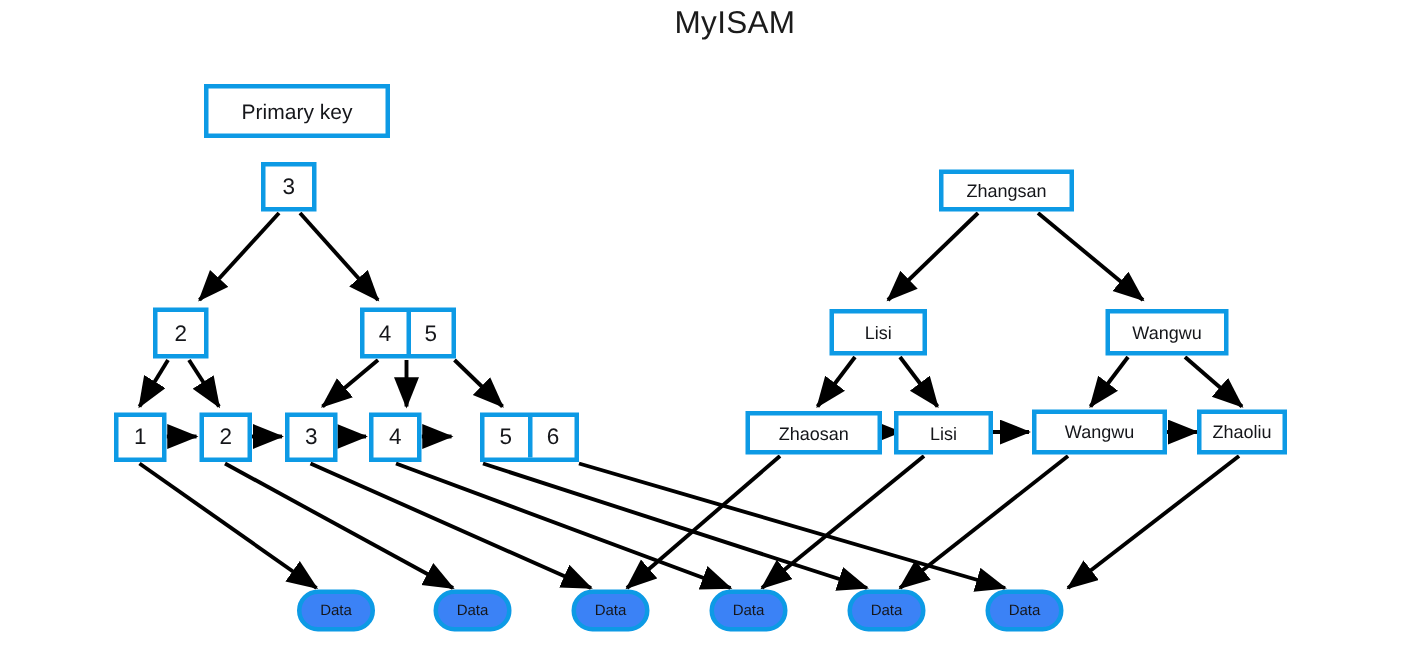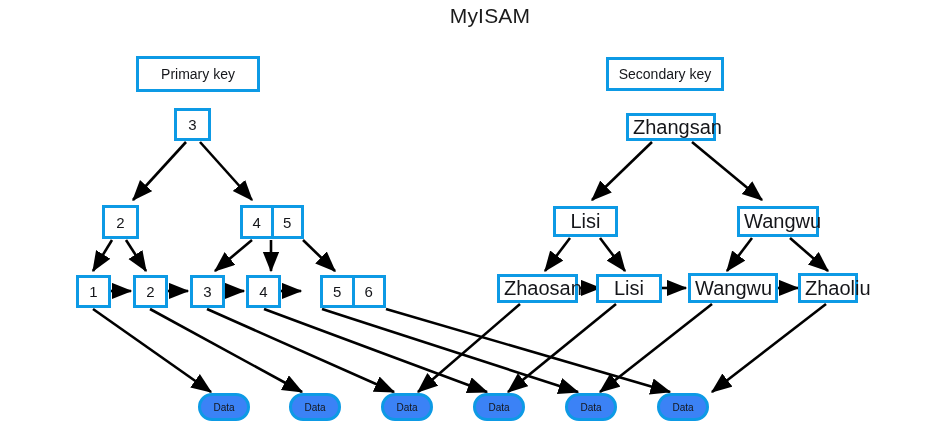--- a/index.html
+++ b/index.html
@@ -63,21 +63,21 @@
     font-size: 14px;
     color: #15161a;
     white-space: nowrap;
     padding: 0 4px;
   }
   .cell + .cell {
     border-left: 3px solid #0d9ae5;
   }
   .node.header .cell { font-size: 14px; }
   .node.num .cell { font-size: 15px; }
-  .node.name .cell { font-size: 20px; }
+  .node.name .cell { font-size: 12px; }
   .data-node {
     position: absolute;
     box-sizing: border-box;
     border: 3px solid #0d9ae5;
     background: #3b82f6;
     border-radius: 16px;
     display: flex;
     align-items: center;
     justify-content: center;
     font-size: 10px;
@@ -171,37 +171,34 @@
     <div class="cell">3</div>
   </div>
   <div class="node num" style="left:246px; top:275px; width:35px; height:33px;">
     <div class="cell">4</div>
   </div>
   <div class="node num" style="left:320px; top:275px; width:66px; height:33px;">
     <div class="cell">5</div>
     <div class="cell">6</div>
   </div>
 
-  <div class="node header" style="left:606px; top:57px; width:118px; height:34px;">
-    <div class="cell">Secondary key</div>
-  </div>
 
   <div class="node name" style="left:626px; top:113px; width:90px; height:28px;">
     <div class="cell">Zhangsan</div>
   </div>
 
   <div class="node name" style="left:553px; top:206px; width:65px; height:31px;">
     <div class="cell">Lisi</div>
   </div>
 
   <div class="node name" style="left:737px; top:206px; width:82px; height:31px;">
     <div class="cell">Wangwu</div>
   </div>
 
-  <div class="node name" style="left:497px; top:274px; width:81px; height:29px;align-items:flex-end;">
+  <div class="node name" style="left:497px; top:274px; width:91px; height:29px;">
     <div class="cell">Zhaosan</div>
   </div>
   <div class="node name" style="left:596px; top:274px; width:66px; height:29px;">
     <div class="cell">Lisi</div>
   </div>
   <div class="node name" style="left:688px; top:273px; width:90px; height:30px;">
     <div class="cell">Wangwu</div>
   </div>
   <div class="node name" style="left:798px; top:273px; width:60px; height:30px;">
     <div class="cell">Zhaoliu</div>

